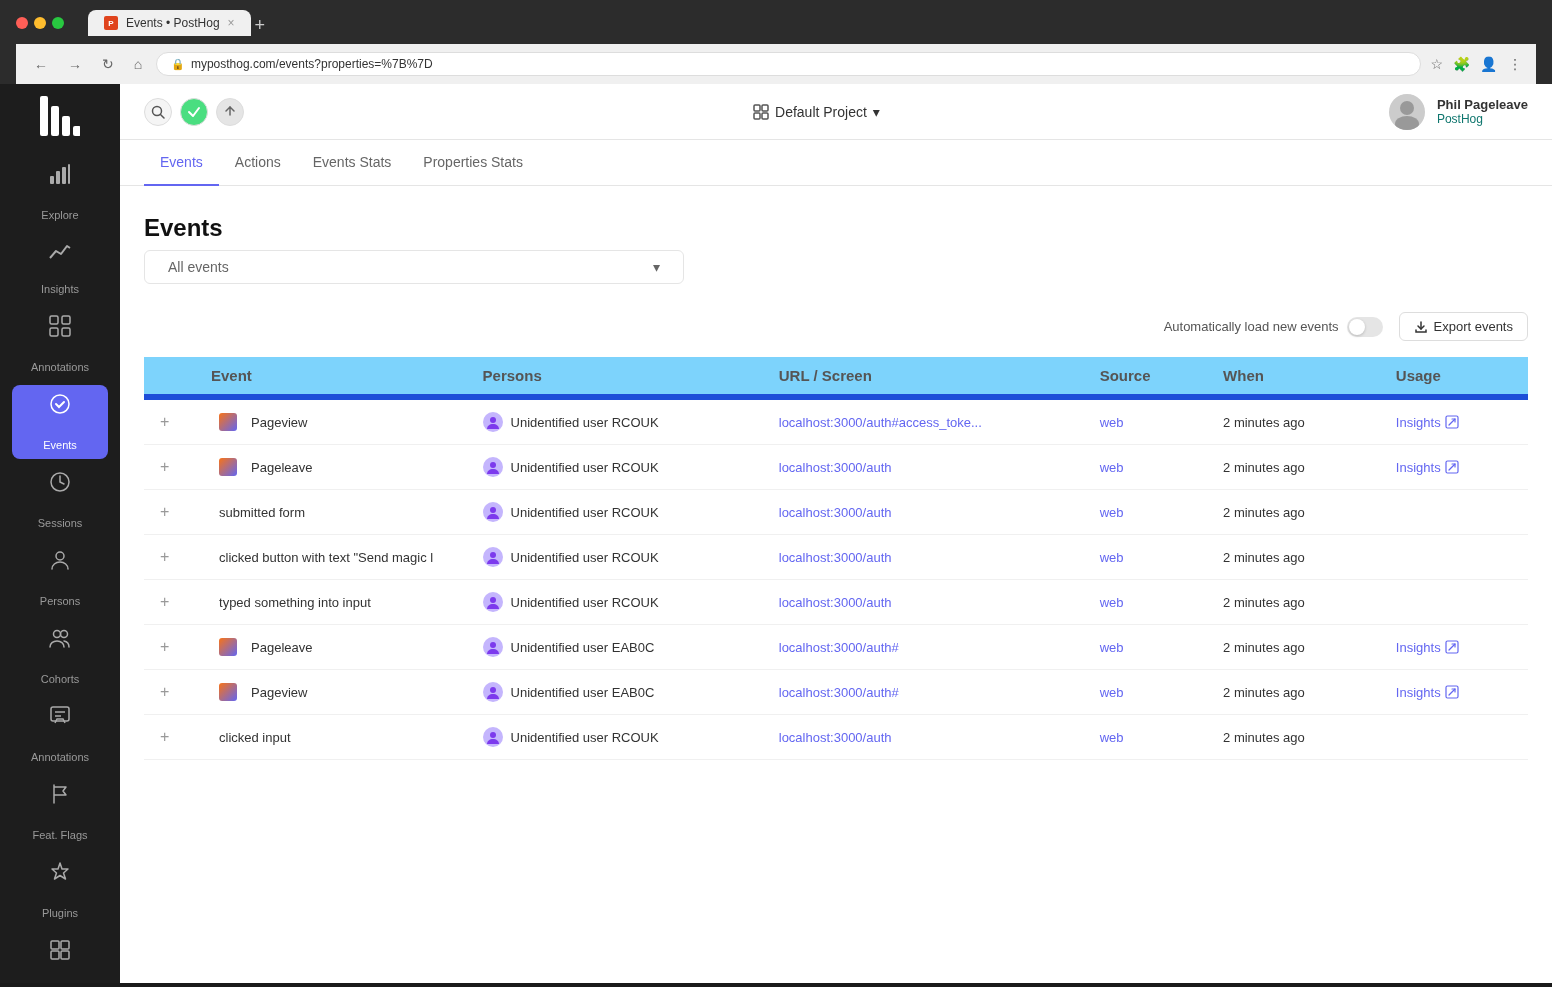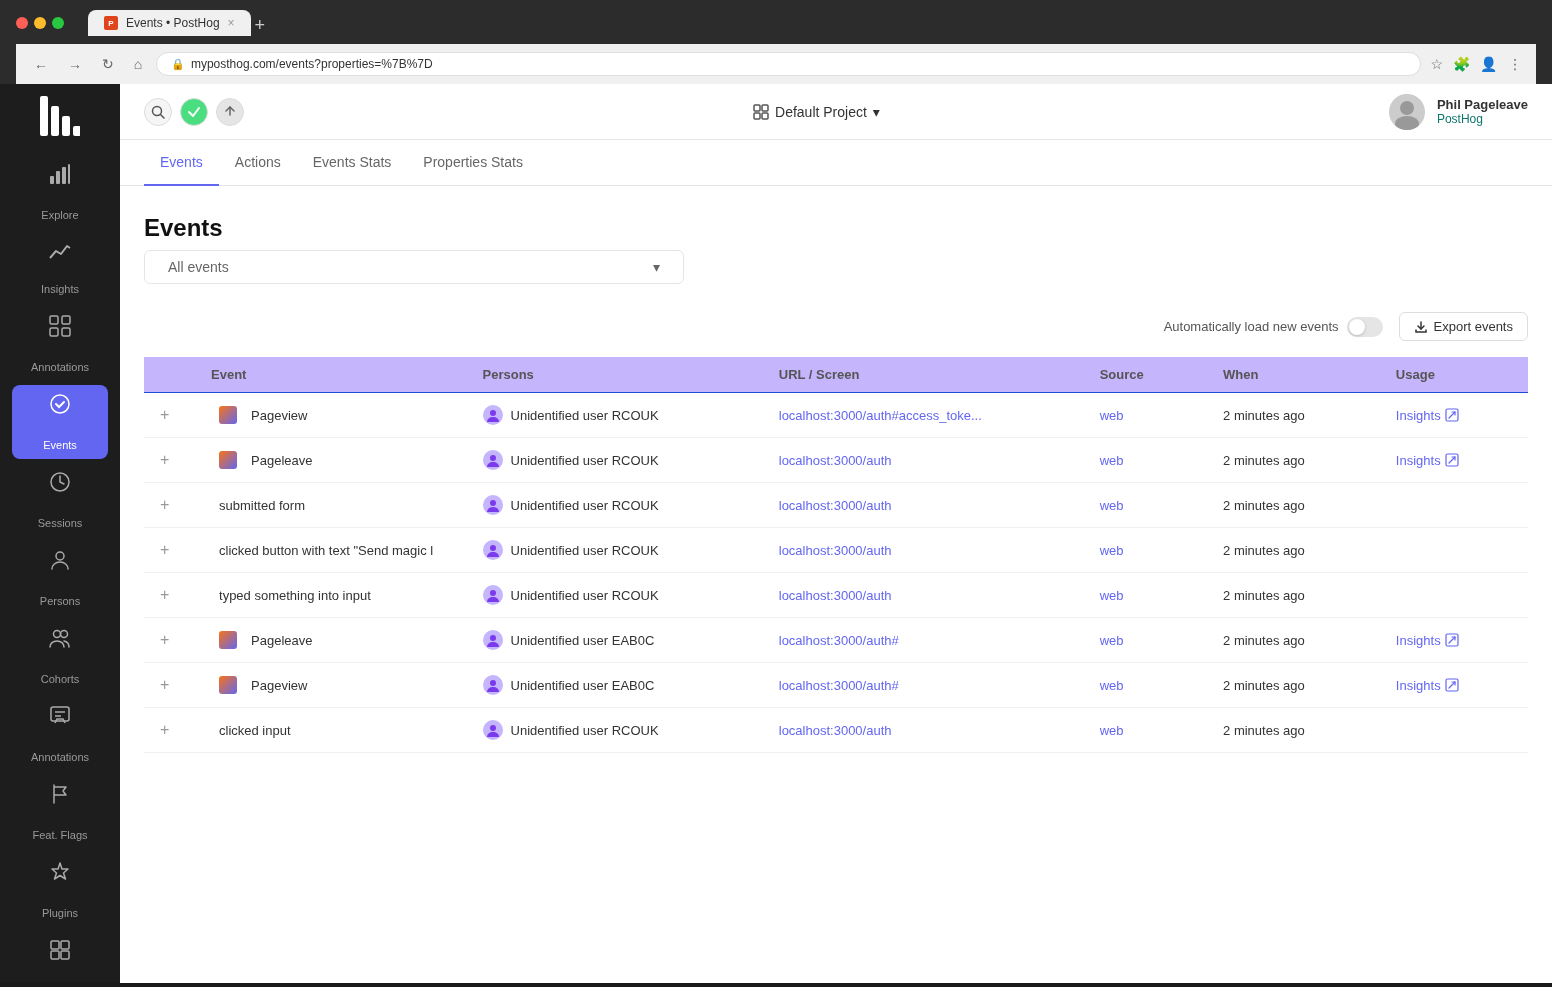--- a/index.html
+++ b/index.html
@@ -76,21 +76,21 @@
 
     
     .table-controls { display: flex; align-items: center; justify-content: flex-end; gap: 16px; padding: 12px 0 16px; }
     .auto-load-toggle { display: flex; align-items: center; gap: 8px; font-size: 13px; color: #555; }
     .toggle-switch { width: 36px; height: 20px; background: #e5e5e5; border-radius: 10px; position: relative; cursor: pointer; }
     .toggle-knob { width: 16px; height: 16px; background: white; border-radius: 50%; position: absolute; top: 2px; left: 2px; box-shadow: 0 1px 3px rgba(0,0,0,0.2); }
     .export-btn { display: flex; align-items: center; gap: 6px; border: 1px solid #ddd; border-radius: 6px; padding: 6px 14px; font-size: 13px; color: #333; cursor: pointer; background: white; }
 
     
     .events-table { width: 100%; border-collapse: collapse; }
-    .events-table th { text-align: left; padding: 10px 16px; font-size: 13px; font-weight: 600; color: #555; border-bottom: 1px solid #1d4ed8; background: #c4b5fd; }
+    .events-table th { text-align: left; padding: 10px 16px; font-size: 15px; font-weight: 600; color: #555; border-bottom: 6px solid #1d4ed8; background: #7dd3fc; }
     .events-table td { padding: 12px 16px; font-size: 13px; color: #333; border-bottom: 1px solid #f0f0f0; vertical-align: middle; }
     .event-name { display: flex; align-items: center; gap: 8px; padding-left: 8px; }
     .person-cell { display: flex; align-items: center; gap: 8px; }
     .person-icon { width: 20px; height: 20px; background: #c4b5fd; border-radius: 50%; display: flex; align-items: center; justify-content: center; font-size: 10px; color: #6d28d9; }
     .url-link { color: #6366f1; text-decoration: none; }
     .source-tag { color: #6366f1; }
     .insights-link { color: #6366f1; display: flex; align-items: center; gap: 4px; font-size: 13px; cursor: pointer; }
     .col-expand { width: 32px; }
     .col-event { width: 220px; }
     .col-person { width: 240px; }

